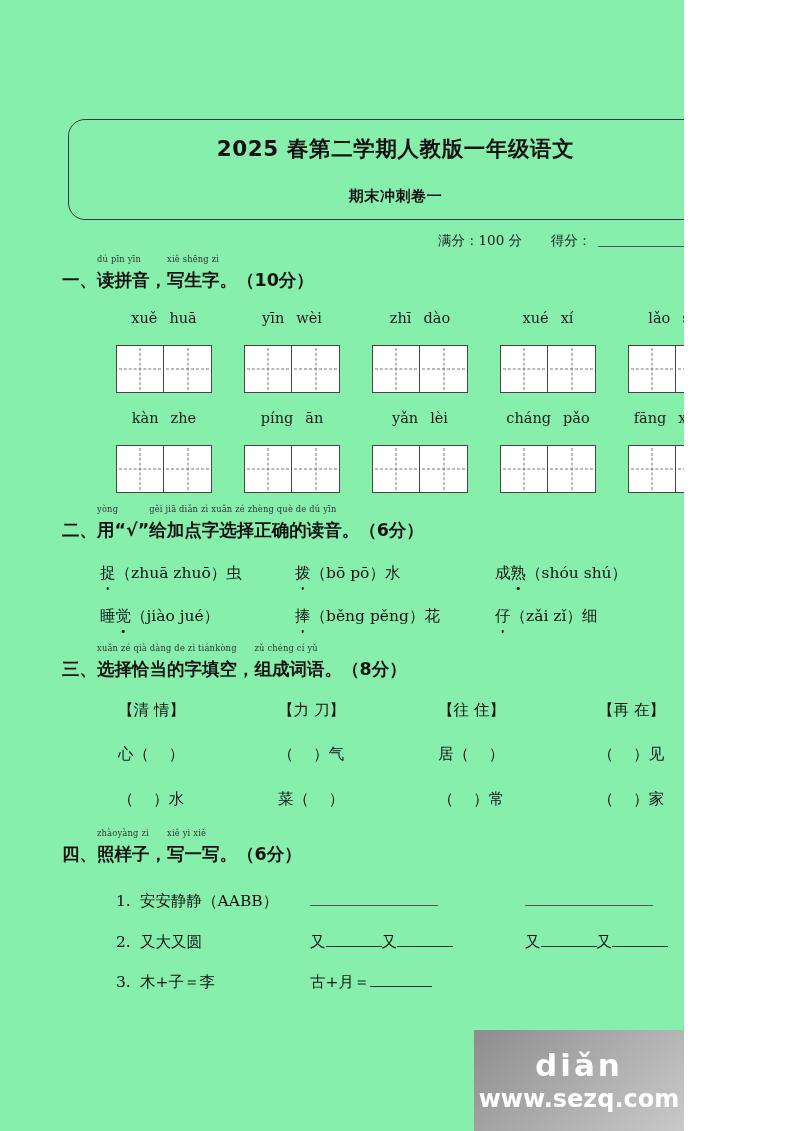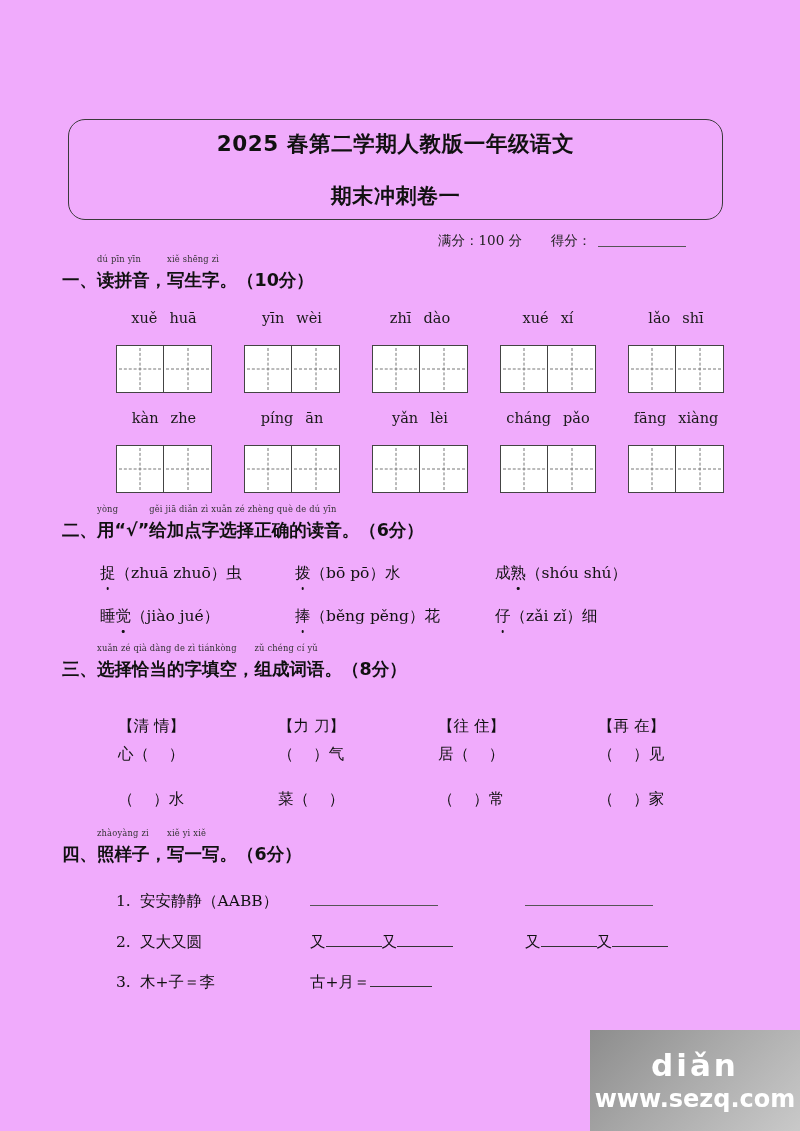--- a/index.html
+++ b/index.html
@@ -6,23 +6,23 @@
     margin: 0;
     padding: 0;
     background: #ffffff;
   }
   body {
     font-family: "DejaVu Sans", "Liberation Sans", sans-serif;
     color: #1a1a1a;
   }
   #page {
     position: relative;
-    width: 800px;
+    width: 684px;
     height: 1131px;
-    background: #f0abfc;
+    background: #86efac;
     overflow: hidden;
   }
 
   
   .title-box {
     position: absolute;
     left: 68px;
     top: 119px;
     width: 655px;
     height: 101px;
@@ -38,21 +38,21 @@
     font-family: "DejaVu Sans", "Liberation Sans", sans-serif;
     font-weight: bold;
     font-size: 21.5px;
     letter-spacing: 0.6px;
     color: #111;
     margin-bottom: 14px;
   }
   .title-line2 {
     font-family: "DejaVu Sans", "Liberation Sans", sans-serif;
     font-weight: bold;
-    font-size: 21px;
+    font-size: 15px;
     letter-spacing: 0.6px;
     color: #111;
     margin-top: 10px;
   }
 
   
   .score-line {
     position: absolute;
     left: 438px;
     top: 232px;
@@ -449,21 +449,21 @@
       <span class="dotted">仔</span>
         <span>（zǎi zǐ）</span>
         <span>细</span>
     </div>
   </div>
 
   <div class="sec-head" style="top:657px;">
     <span class="num">三、</span><span class="ruby"><span class="rt">xuǎn zé qià dàng de zì tiánkòng</span><span class="rb">选择恰当的字填空</span></span><span>，</span><span class="ruby"><span class="rt">zǔ chéng cí yǔ</span><span class="rb">组成词语</span></span><span>。</span><span>（8分）</span>
   </div>
 
-  <div class="brk-row" style="top:700px;margin-top:16px;">
+  <div class="brk-row" style="top:700px;">
     <div class="brk-item">【清 情】</div>
     <div class="brk-item">【力 刀】</div>
     <div class="brk-item">【往 住】</div>
     <div class="brk-item">【再 在】</div>
   </div>
 
   <div class="fill-row" style="top:744px;">
     <div class="fill-item">心（    ）</div>
     <div class="fill-item">（    ）气</div>
     <div class="fill-item">居（    ）</div>

